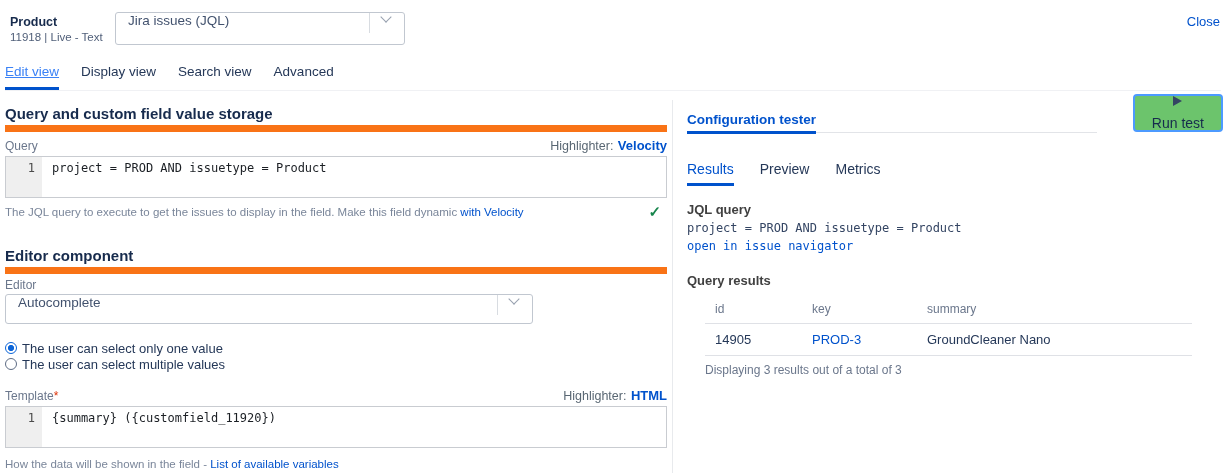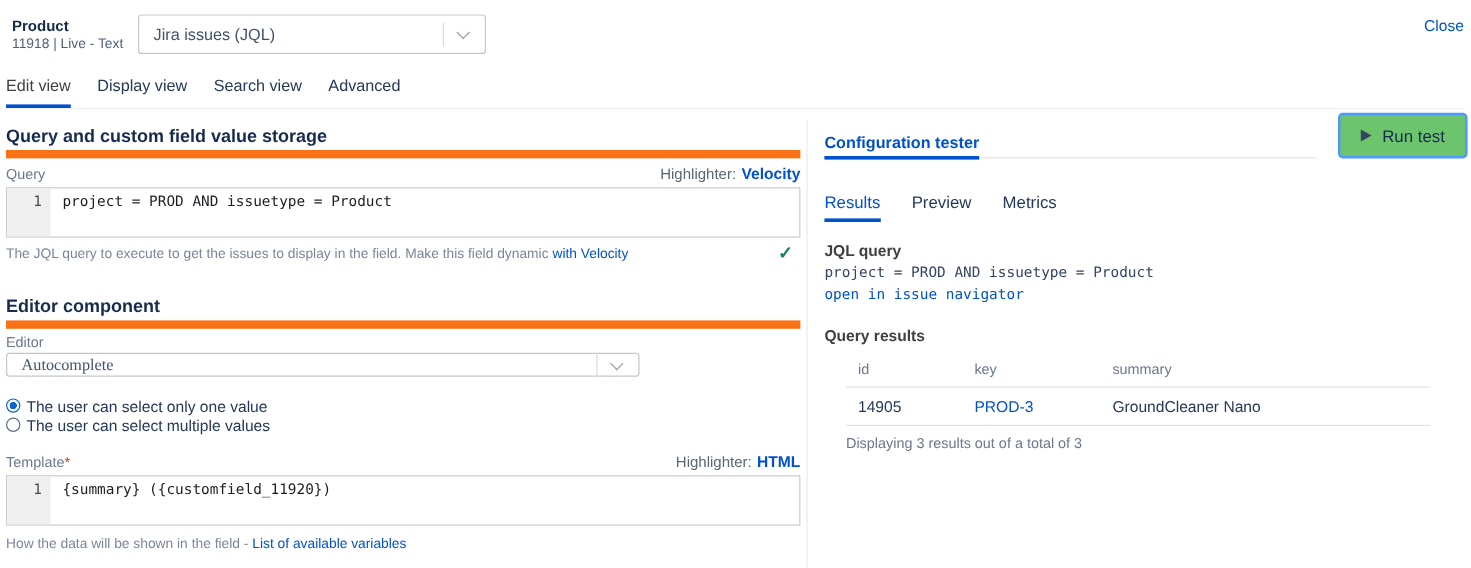--- a/index.html
+++ b/index.html
@@ -3,62 +3,62 @@
 <meta charset="utf-8">
 <style>
   * { margin:0; padding:0; box-sizing:border-box; }
   html,body { width:1226px; height:473px; background:#fff; font-family:"Liberation Sans",sans-serif; color:#172B4D; overflow:hidden; }
   .abs { position:absolute; }
   .mono { font-family:"DejaVu Sans Mono",monospace; }
 
   
   #field-name { left:10px; top:15px; font-size:12.5px; font-weight:bold; color:#172B4D; }
   #field-meta { left:10px; top:31px; font-size:11.5px; color:#505F79; }
-  .selectbox { border:1px solid #C1C7D0; border-radius:3px; background:#fff; display:flex; align-items:center; cursor:pointer; }
+  .selectbox { border:1px solid #C1C7D0; border-radius:3px; background:#fff; display:flex; cursor:pointer; }
   #type-select { left:115px; top:12px; width:290px; height:33px; }
   .selectbox .val { flex:1; padding-left:12px; font-size:13.5px; color:#42526E; white-space:nowrap; overflow:hidden; }
   .sep { width:1px; height:20px; background:#D8DCE1; }
   .chev { width:8px; height:8px; border-right:1.7px solid #97A0AF; border-bottom:1.7px solid #97A0AF; transform:rotate(45deg); margin:0 14px 3px 12px; }
   #close-link { right:6px; top:14px; font-size:13px; color:#0052CC; cursor:pointer; }
 
   
   #main-tabs { left:5px; top:64px; width:1216px; display:flex; gap:22px; border-bottom:1px solid #F0F1F4; }
   #main-tabs .tab { font-size:13.5px; color:#253858; padding-bottom:8px; border-bottom:3px solid transparent; cursor:pointer; }
-  #main-tabs .tab.active { color:#404040; border-bottom-color:#0052CC; }
+  #main-tabs .tab.active { color:#3b82f6; border-bottom-color:#0052CC;text-decoration:underline; }
 
   
   #left-panel { left:5px; top:100px; width:662px; }
   h3.section { font-size:15px; font-weight:600; color:#172B4D; line-height:16px; padding:6px 0 3px 0; border-bottom:7px solid #f97316; }
   h3.second { margin-top:30px; padding-top:0; }
   .label-row { display:flex; justify-content:space-between; align-items:baseline; margin-top:4px; }
   .small-label { font-size:12px; color:#6B778C; }
   .req { color:#DE350B; font-size:12px; }
   .hl-label { font-size:12.5px; color:#596773; }
   .hl-link { font-size:13px; color:#0052CC; font-weight:bold; cursor:pointer; }
   .code-editor { margin-top:2px; border:1px solid #C9CCD1; height:42px; display:flex; background:#fff; font-size:12px; cursor:text; }
   .gutter { width:36px; background:#EFEFEF; text-align:right; padding:4px 7px 0 0; color:#4A4A4A; font-size:12px; }
   .codeline { padding:4px 0 0 10px; color:#1B1F24; white-space:pre; font-size:12px; }
   .help-row { display:flex; justify-content:space-between; align-items:flex-start; margin-top:8px; font-size:11.5px; color:#7A869A; }
   .help-row a, .inline-link { color:#0052CC; text-decoration:none; cursor:pointer; }
   .check { color:#17854C; font-weight:bold; font-size:15px; margin-right:6px; line-height:12px; }
-  #editor-select { margin-top:2px; width:528px; height:20px;font-family:Liberation Serif, serif; }
+  #editor-select { margin-top:2px; width:528px; height:30px; }
   .radios { margin-top:16px; }
   .radio-row { display:flex; align-items:center; height:16px; cursor:pointer; }
   .radio { width:12px; height:12px; border-radius:50%; border:1px solid #5E6C84; background:#fff; margin-right:5px; flex:none; }
   .radio.on { border:1px solid #0B64D8; background:radial-gradient(circle,#0B64D8 0 40%,#fff 45%); }
   .radio-label { font-size:13px; color:#253858; }
   .tpl-row { margin-top:14px; }
   .help2 { margin-top:10px; font-size:11.5px; color:#7A869A; }
 
   
   #v-divider { left:672px; top:100px; width:1px; height:373px; background:#E8EAED; }
 
   
   #right-panel { left:687px; top:90px; width:536px; }
-  #run-test { position:absolute; right:0; top:4px; height:38px; padding:0 17px; background:#6CC46C; border:2px solid #4C9AFF; border-radius:4px; display:flex; align-items:center; gap:9px; cursor:pointer; }
+  #run-test { position:absolute; right:0; top:4px; height:38px; padding:0 17px; background:#6CC46C; border:2px solid #4C9AFF; border-radius:4px; display:flex; align-items:center; gap:9px; cursor:pointer;flex-direction:column; }
   #run-test .play { width:0; height:0; border-left:9px solid #344563; border-top:5.5px solid transparent; border-bottom:5.5px solid transparent; }
   #run-test .lbl { font-size:14px; color:#172B4D; }
   #tester-heading-row { margin-top:20px; width:410px; border-bottom:1px solid #E2E4E8; }
   #tester-title { display:inline-block; font-size:13.5px; font-weight:600; color:#0052CC; padding-bottom:4px; border-bottom:3px solid #0052CC; margin-bottom:-2px; cursor:pointer; }
   #tester-tabs { margin-top:28px; display:flex; gap:26px; }
   #tester-tabs .ttab { font-size:14px; color:#253858; padding-bottom:6px; border-bottom:3px solid transparent; cursor:pointer; }
   #tester-tabs .ttab.active { color:#0052CC; border-bottom-color:#0052CC; }
   .rp-h { margin-top:16px; font-size:13px; font-weight:600; color:#404040; }
   .rp-mono { margin-top:4px; font-size:12px; color:#344563; }
   .rp-mono-link { margin-top:4px; font-size:12px; color:#0052CC; cursor:pointer; }

